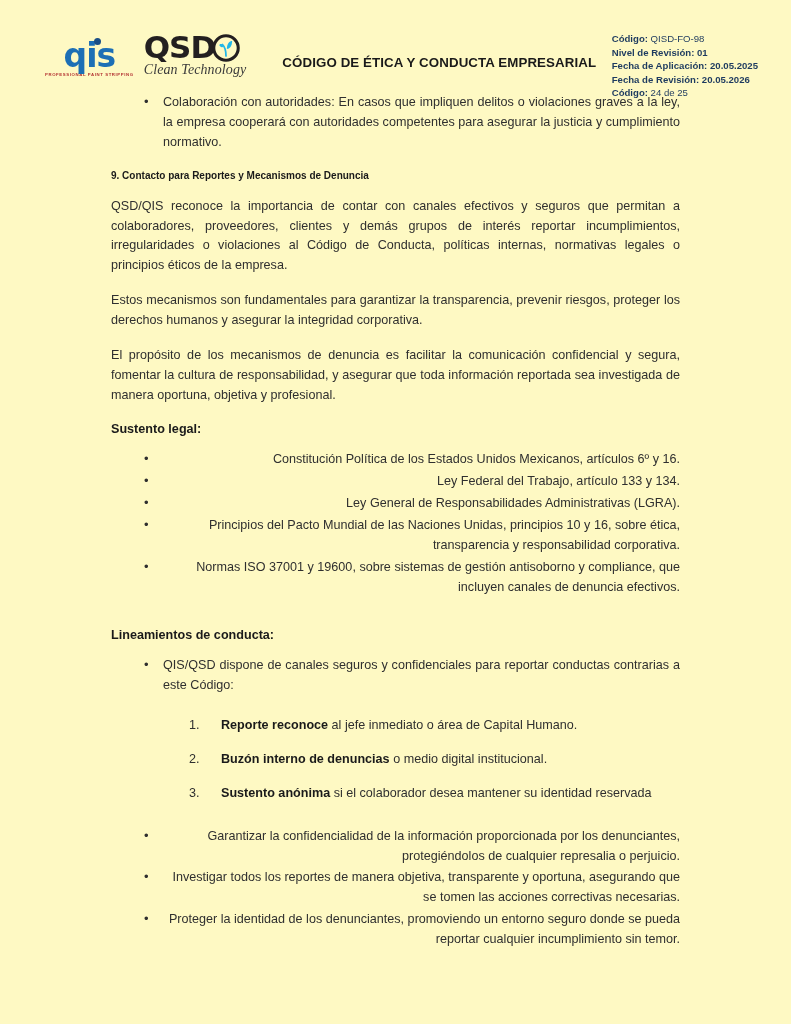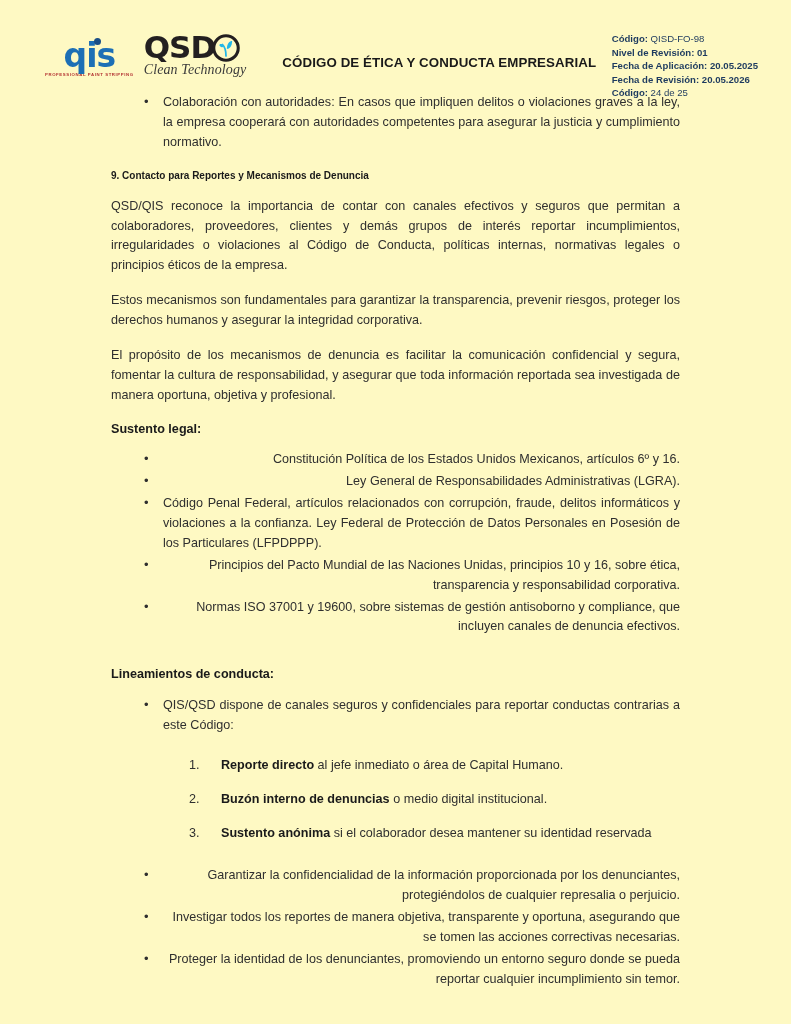--- a/index.html
+++ b/index.html
@@ -280,38 +280,38 @@
     <h2 class="section-head">9. Contacto para Reportes y Mecanismos de Denuncia</h2>
 
     <p class="para">QSD/QIS reconoce la importancia de contar con canales efectivos y seguros que permitan a colaboradores, proveedores, clientes y demás grupos de interés reportar incumplimientos, irregularidades o violaciones al Código de Conducta, políticas internas, normativas legales o principios éticos de la empresa.</p>
     <p class="para">Estos mecanismos son fundamentales para garantizar la transparencia, prevenir riesgos, proteger los derechos humanos y asegurar la integridad corporativa.</p>
     <p class="para">El propósito de los mecanismos de denuncia es facilitar la comunicación confidencial y segura, fomentar la cultura de responsabilidad, y asegurar que toda información reportada sea investigada de manera oportuna, objetiva y profesional.</p>
 
     <h3 class="sub-head">Sustento legal:</h3>
 
     <ul class="bullets">
       <li>Constitución Política de los Estados Unidos Mexicanos, artículos 6º y 16.</li>
+      <li>Ley Federal del Trabajo, artículo 133 y 134.</li>
       <li>Ley General de Responsabilidades Administrativas (LGRA).</li>
-      <li class="justify">Código Penal Federal, artículos relacionados con corrupción, fraude, delitos informáticos y violaciones a la confianza. Ley Federal de Protección de Datos Personales en Posesión de los Particulares (LFPDPPP).</li>
       <li>Principios del Pacto Mundial de las Naciones Unidas, principios 10 y 16, sobre ética, transparencia y responsabilidad corporativa.</li>
       <li>Normas ISO 37001 y 19600, sobre sistemas de gestión antisoborno y compliance, que incluyen canales de denuncia efectivos.</li>
     </ul>
 
     <div class="gap-lg"></div>
 
     <h3 class="sub-head">Lineamientos de conducta:</h3>
 
     <ul class="bullets">
       <li class="justify">QIS/QSD dispone de canales seguros y confidenciales para reportar conductas contrarias a este Código:</li>
     </ul>
 
     <div class="gap-md"></div>
 
     <ol class="numbers">
-      <li><span class="num">1.</span><b>Reporte directo</b><span> al jefe inmediato o área de Capital Humano.</span></li>
+      <li><span class="num">1.</span><b>Reporte reconoce</b><span> al jefe inmediato o área de Capital Humano.</span></li>
       <li><span class="num">2.</span><b>Buzón interno de denuncias</b><span> o medio digital institucional.</span></li>
       <li><span class="num">3.</span><b>Sustento anónima</b><span> si el colaborador desea mantener su identidad reservada</span></li>
     </ol>
 
     <div class="gap-sm"></div>
 
     <ul class="bullets">
       <li>Garantizar la confidencialidad de la información proporcionada por los denunciantes, protegiéndolos de cualquier represalia o perjuicio.</li>
       <li>Investigar todos los reportes de manera objetiva, transparente y oportuna, asegurando que se tomen las acciones correctivas necesarias.</li>
       <li>Proteger la identidad de los denunciantes, promoviendo un entorno seguro donde se pueda reportar cualquier incumplimiento sin temor.</li>

